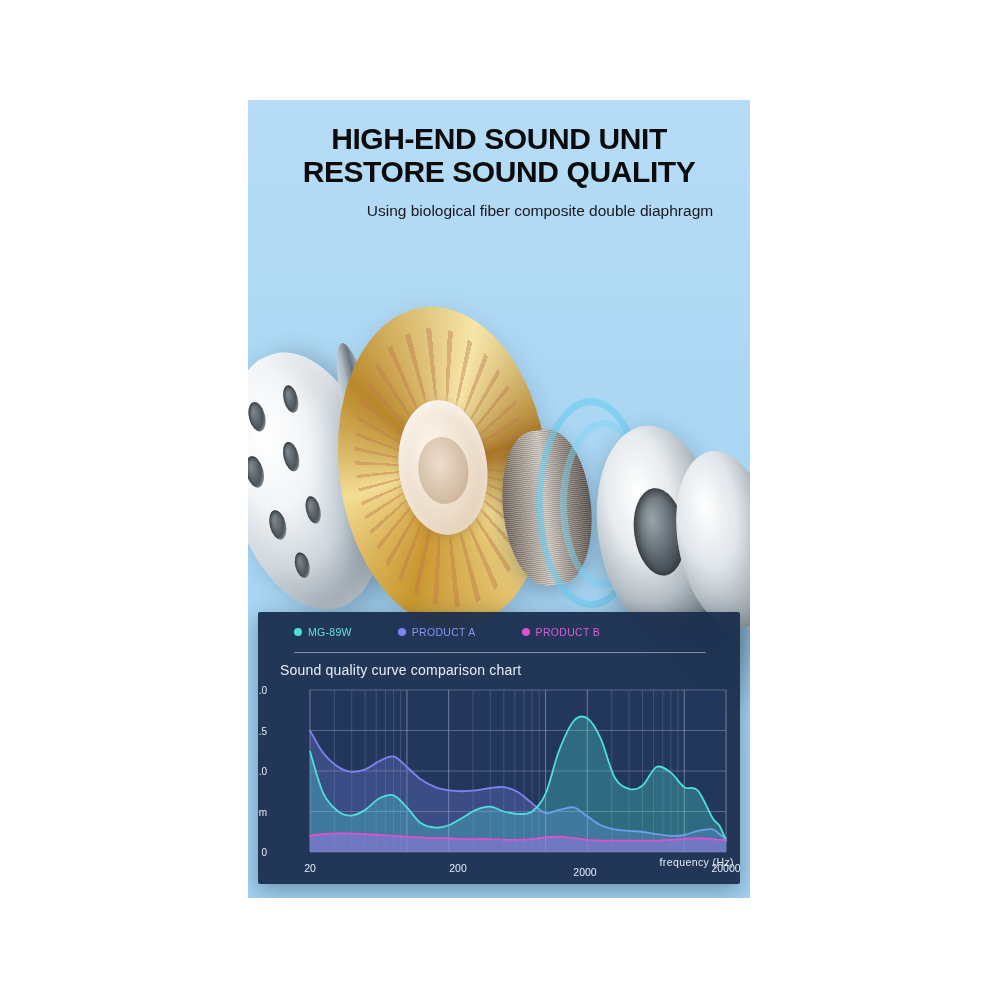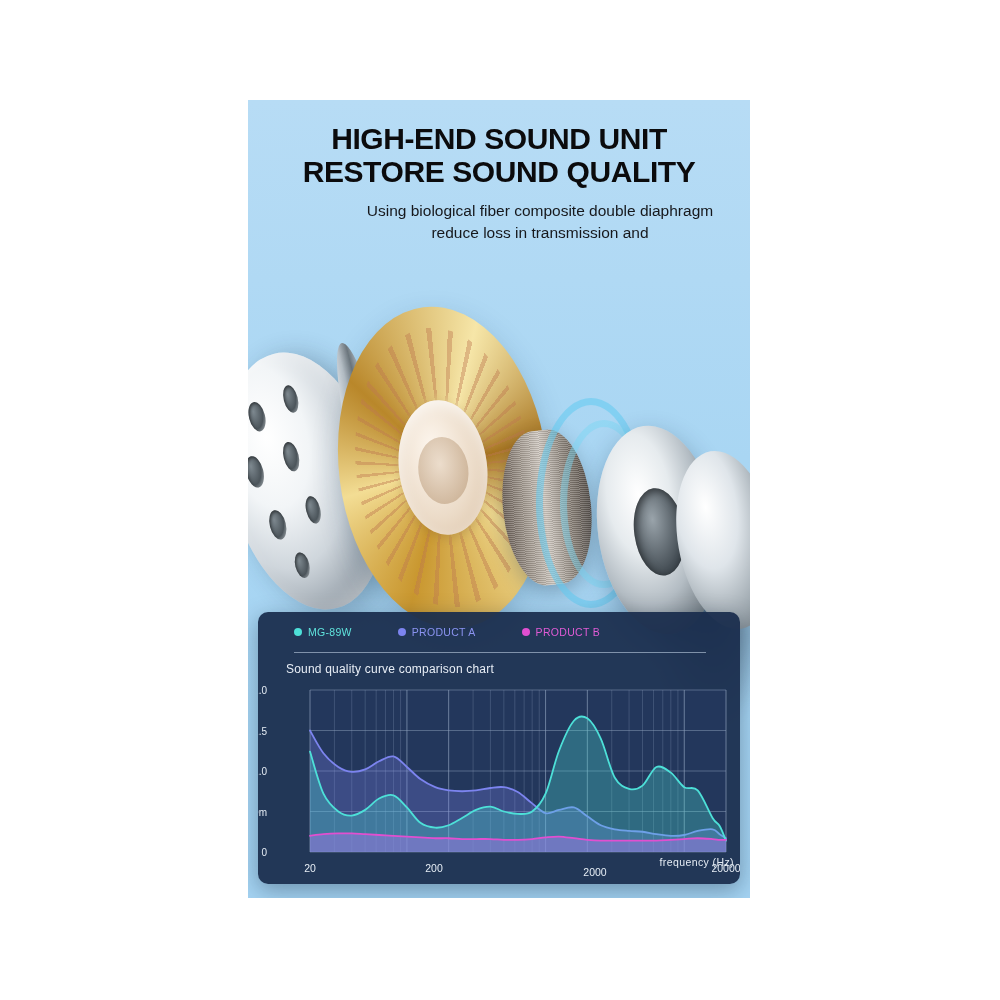--- a/index.html
+++ b/index.html
@@ -126,33 +126,33 @@
   .shadowblob{
     position:absolute;left:400px;top:230px;width:130px;height:250px;
     background:radial-gradient(ellipse at 50% 50%,rgba(10,20,35,.55),rgba(10,20,35,0) 70%);
     filter:blur(6px);
   }
 
   
   .chart-card{
     position:absolute;left:10px;top:512px;width:482px;height:272px;
     background:rgba(26,45,76,.94);
-    border-radius:10px;
+    border-radius:2px;
     box-shadow:0 6px 22px rgba(10,25,45,.35);
     overflow:hidden;
   }
   .legend{position:absolute;left:36px;top:14px;display:flex;gap:46px;align-items:center;}
   .lg{display:flex;align-items:center;gap:6px;font-size:10.5px;letter-spacing:.3px;}
   .dot{width:8px;height:8px;border-radius:50%;display:inline-block;}
   .lg.a .txt{color:#5fe3dc;}
   .lg.b .txt{color:#8b93f0;}
   .lg.c .txt{color:#e05bd6;}
   .rule{position:absolute;left:36px;top:40px;width:412px;height:1px;background:rgba(205,222,240,.55);}
   .card-title{
-    position:absolute;left:28px;top:50px;color:#e8eef6;font-size:12px;letter-spacing:.2px;
+    position:absolute;left:22px;top:50px;color:#e8eef6;font-size:14px;letter-spacing:.2px;
   }
 
   .plot-wrap{position:absolute;left:14px;top:74px;width:456px;height:172px;}
   .ylab{
     position:absolute;right:100%;margin-right:5px;color:#e6edf5;font-size:10px;
     white-space:nowrap;transform:translateY(-50%);
   }
   .xlab{
     position:absolute;top:100%;margin-top:4px;color:#e6edf5;font-size:10.5px;
     transform:translateX(-50%);white-space:nowrap;
@@ -168,21 +168,20 @@
 <div id="stage">
   <div class="panel">
 
     <div class="headline">
       <span>HIGH-END SOUND UNIT</span>
       <span class="l2">RESTORE SOUND QUALITY</span>
     </div>
 
     <div class="subhead">
       <span>Using biological fiber composite double diaphragm</span>
-      <span>reduce loss in transmission and</span>
     </div>
 
     <div class="art">
       <div class="shadowblob"></div>
 
       <div class="plate-back">
         <div class="rim"></div>
         <div class="hole" style="left:24%;top:16%;width:16px;height:30px;"></div>
         <div class="hole" style="left:49%;top:13%;width:14px;height:28px;"></div>
         <div class="hole" style="left:13%;top:36%;width:17px;height:32px;"></div>
@@ -275,22 +274,22 @@
           </svg>
         <div id="y-labels">
             <div class="ylab" style="top: 166px;">(&amp;) 0</div>
             <div class="ylab" style="top: 125.5px;">500.0m</div>
             <div class="ylab" style="top: 85px;">1.0</div>
             <div class="ylab" style="top: 44.5px;">1.5</div>
             <div class="ylab" style="top: 4px;">2.0</div>
           </div>
         <div id="x-labels">
             <div class="xlab" style="left: 38px;">20</div>
-            <div class="xlab" style="left: 162px;">200</div>
-            <div class="xlab" style="left: 323px; margin-top: 8px;">2000</div>
+            <div class="xlab" style="left: 186px;">200</div>
+            <div class="xlab" style="left: 313px; margin-top: 8px;">2000</div>
             <div class="xlab" style="left: 454px;">20000</div>
           </div>
       </div>
       <div class="freq-label">frequency (Hz)</div>
     </div>
 
   </div>
 </div>
 
 </body></html>

